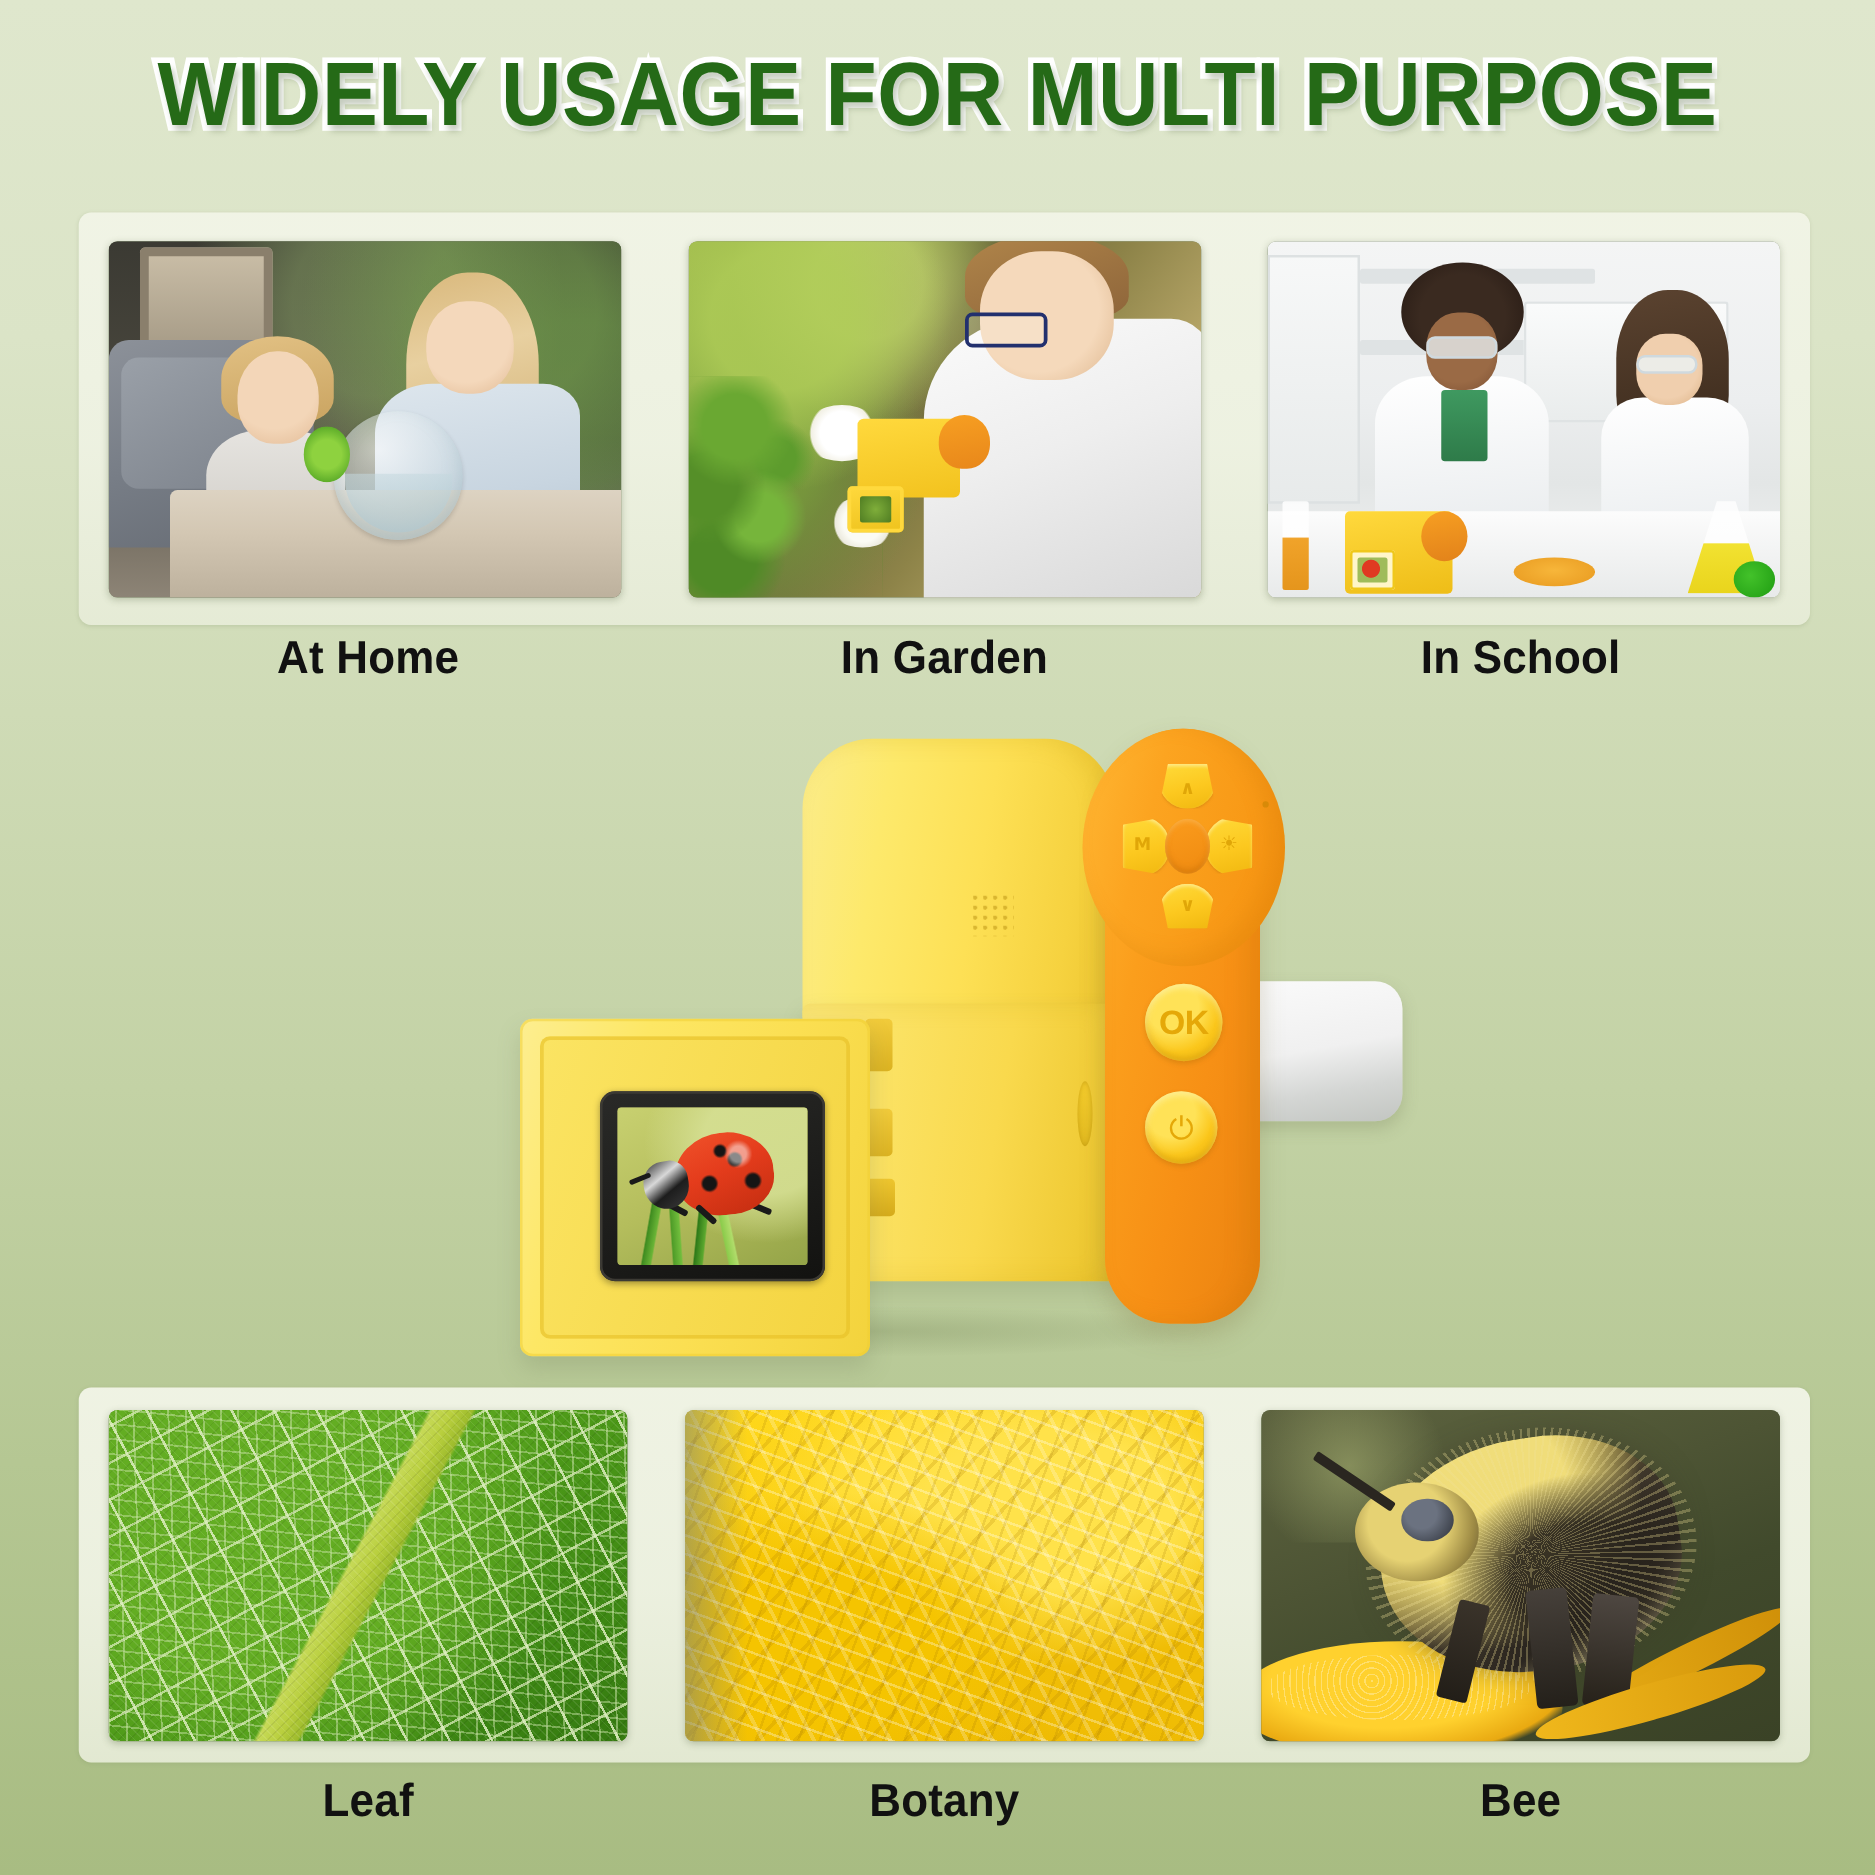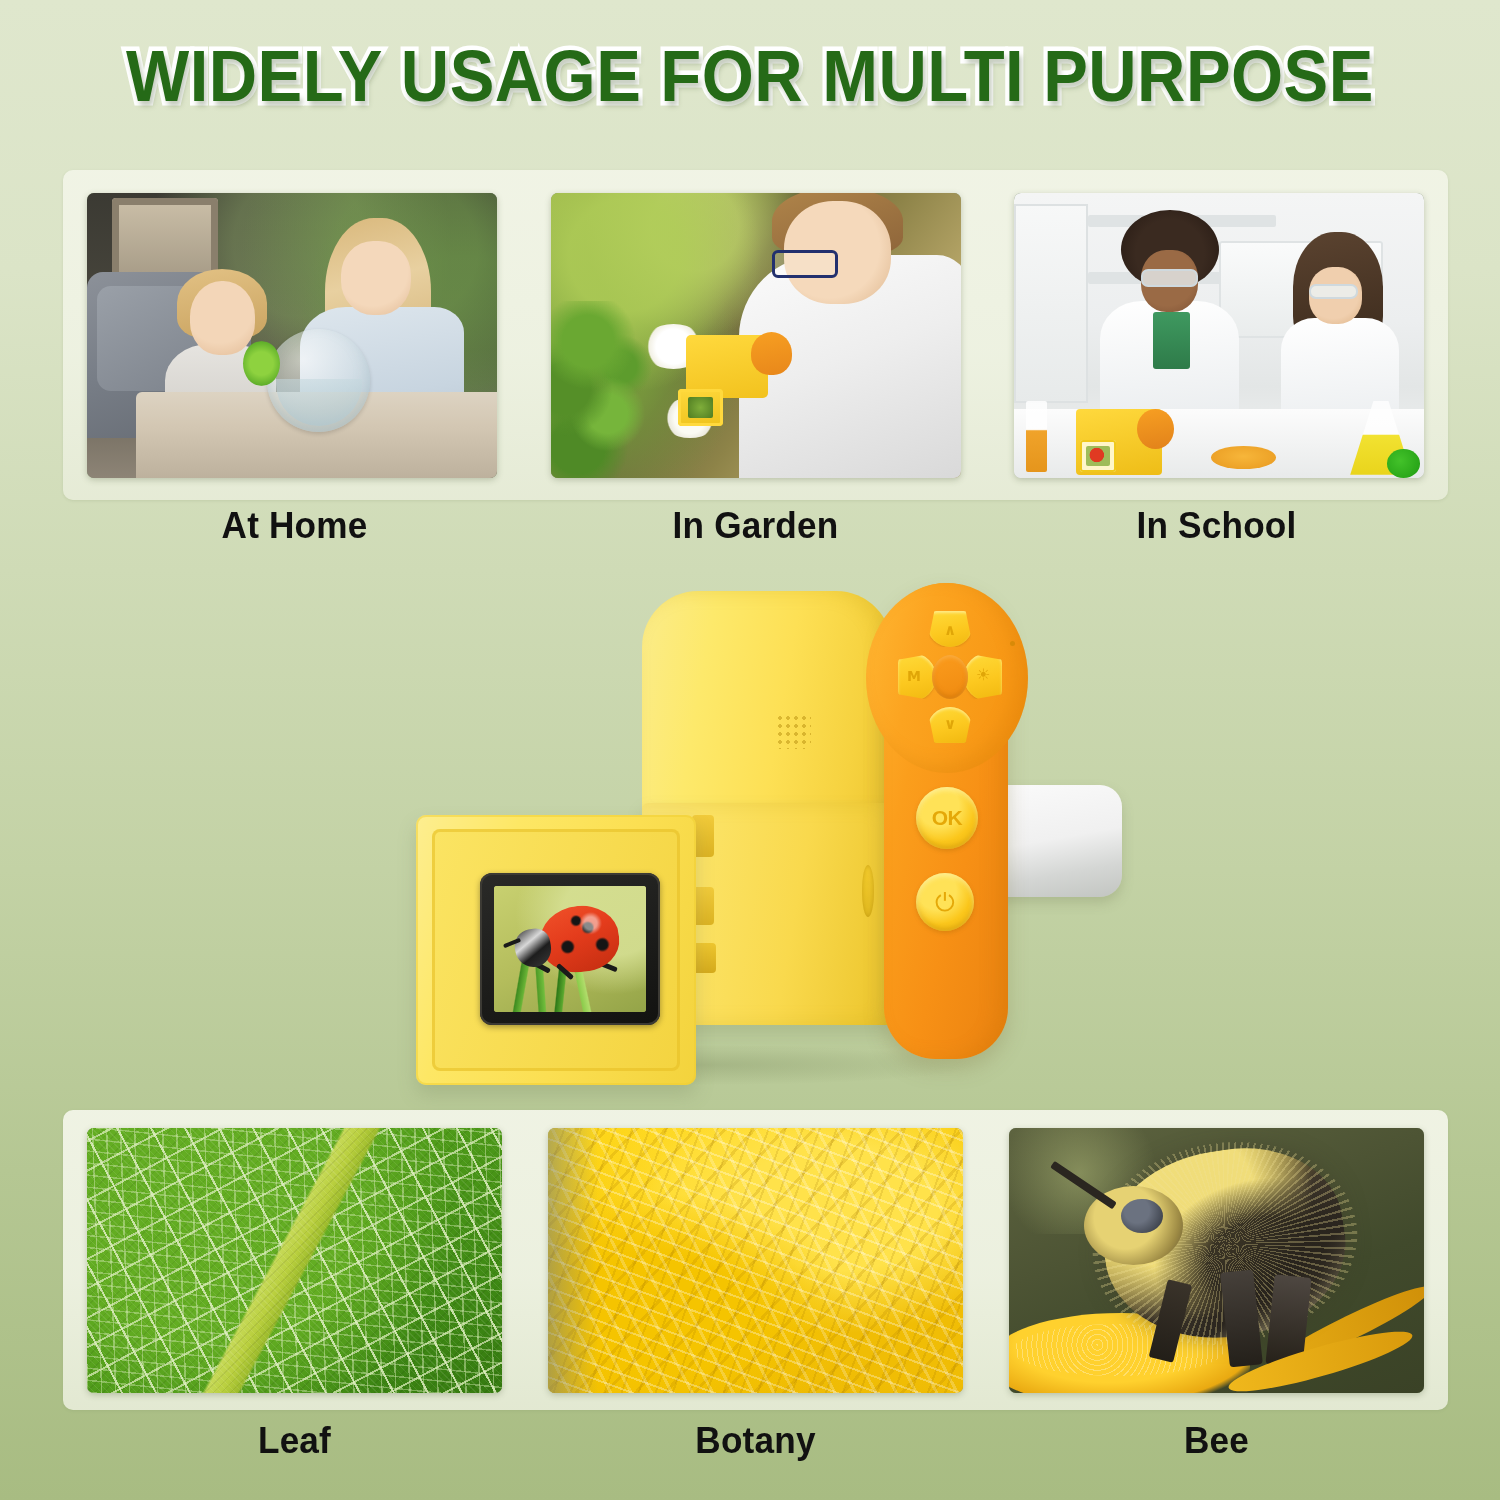--- a/index.html
+++ b/index.html
@@ -662,21 +662,21 @@
 
   .btn-ok {
     position:absolute; left:524px; top:212px; width:62px; height:62px;
     background: radial-gradient(circle at 36% 30%, #ffe257 0 35%, #fbc71c 62%, #edb40d 100%);
     border-radius: 50%;
     box-shadow: inset 0 3px 5px rgba(255,250,190,0.6), inset 0 -3px 5px rgba(180,120,0,0.35), 0 2px 4px rgba(160,100,0,0.3);
     display:flex; align-items:center; justify-content:center;
   }
   .btn-ok span {
     font-family:"Liberation Sans", sans-serif;
-    font-size:21px; font-weight:700; color:#e5a808; letter-spacing:-0.5px;
+    font-size:27px; font-weight:700; color:#e5a808; letter-spacing:-0.5px;
   }
   .btn-power {
     position:absolute; left:524px; top:298px; width:58px; height:58px;
     background: radial-gradient(circle at 36% 30%, #ffe257 0 35%, #fbc71c 62%, #edb40d 100%);
     border-radius: 50%;
     box-shadow: inset 0 3px 5px rgba(255,250,190,0.6), inset 0 -3px 5px rgba(180,120,0,0.35), 0 2px 4px rgba(160,100,0,0.3);
     display:flex; align-items:center; justify-content:center;
   }
   .btn-power span {
     font-family:"DejaVu Sans", sans-serif;

